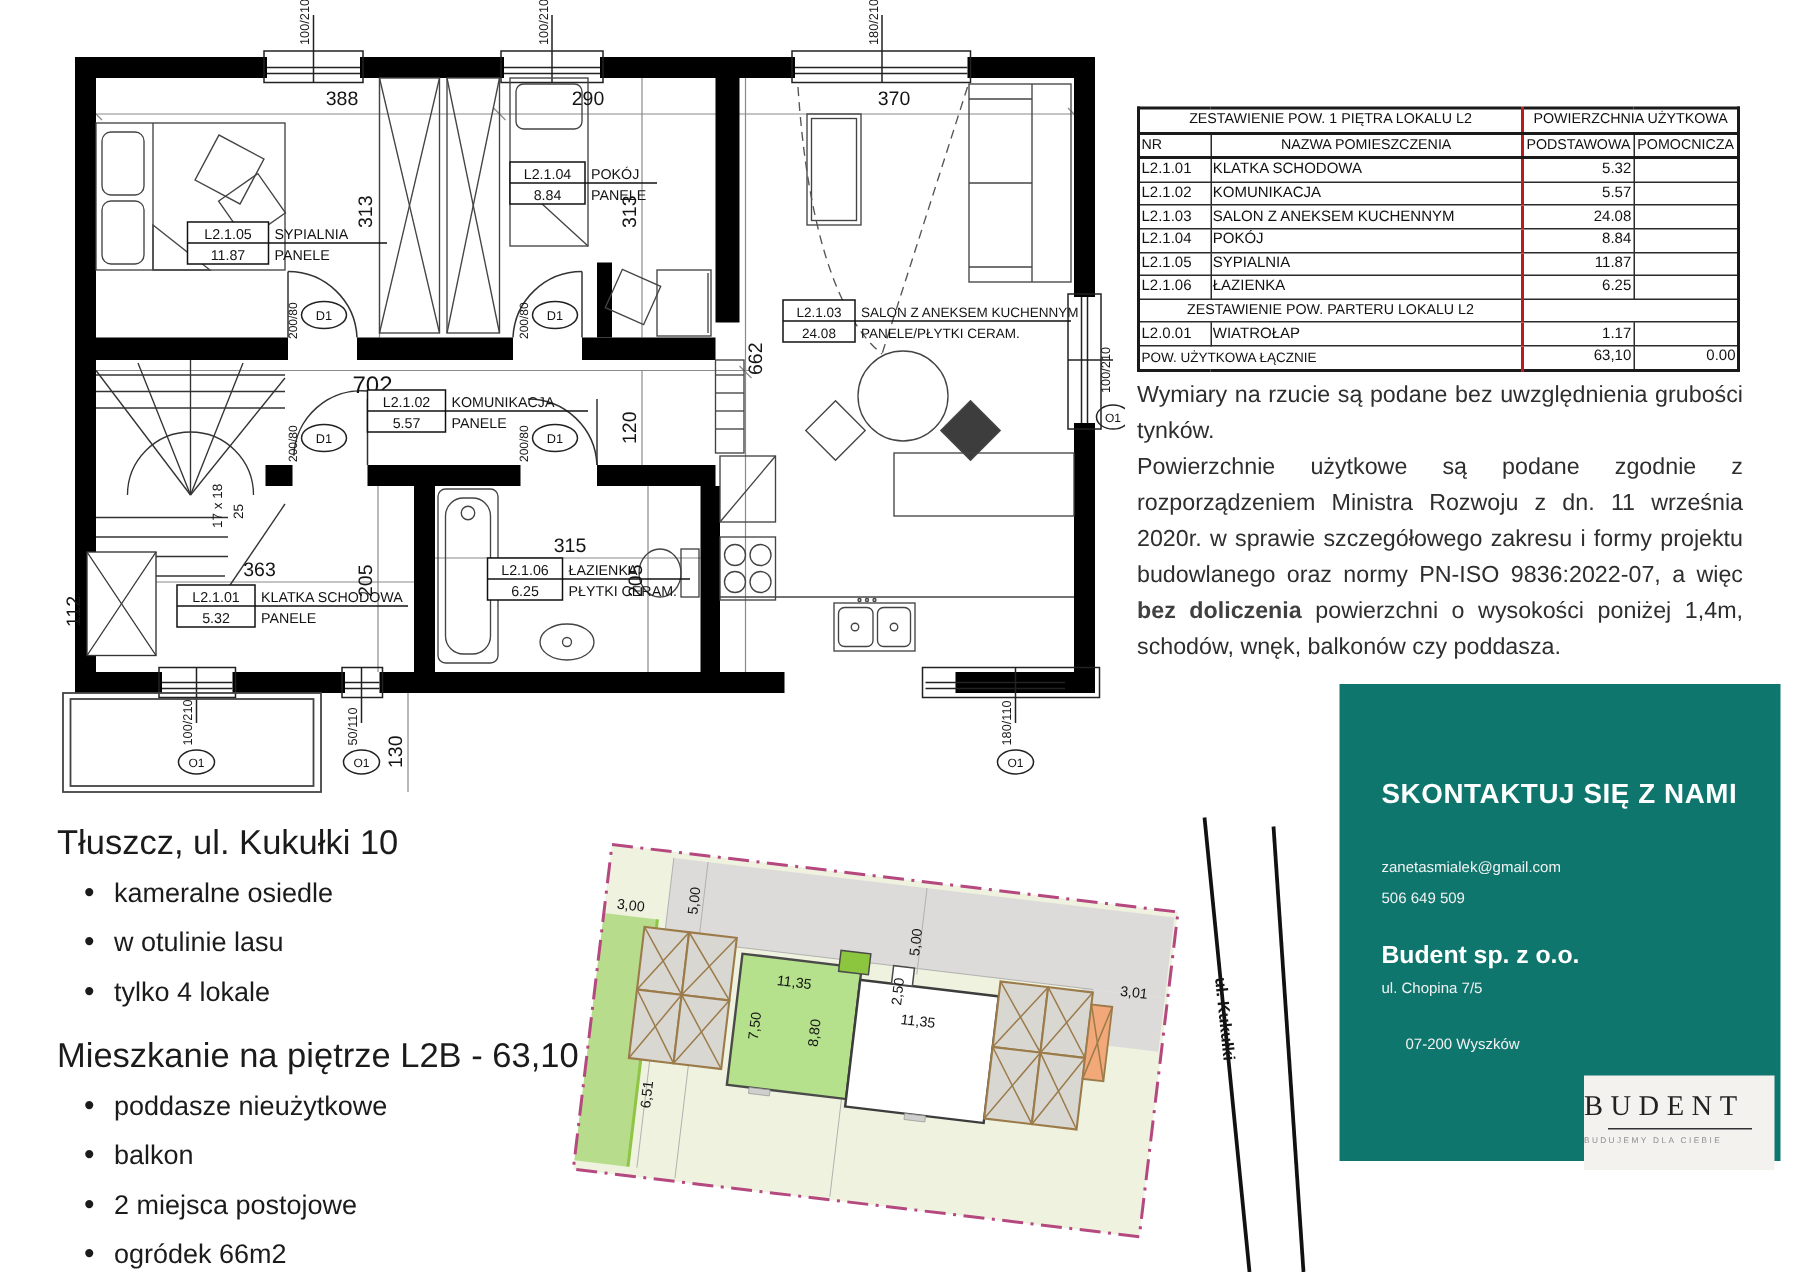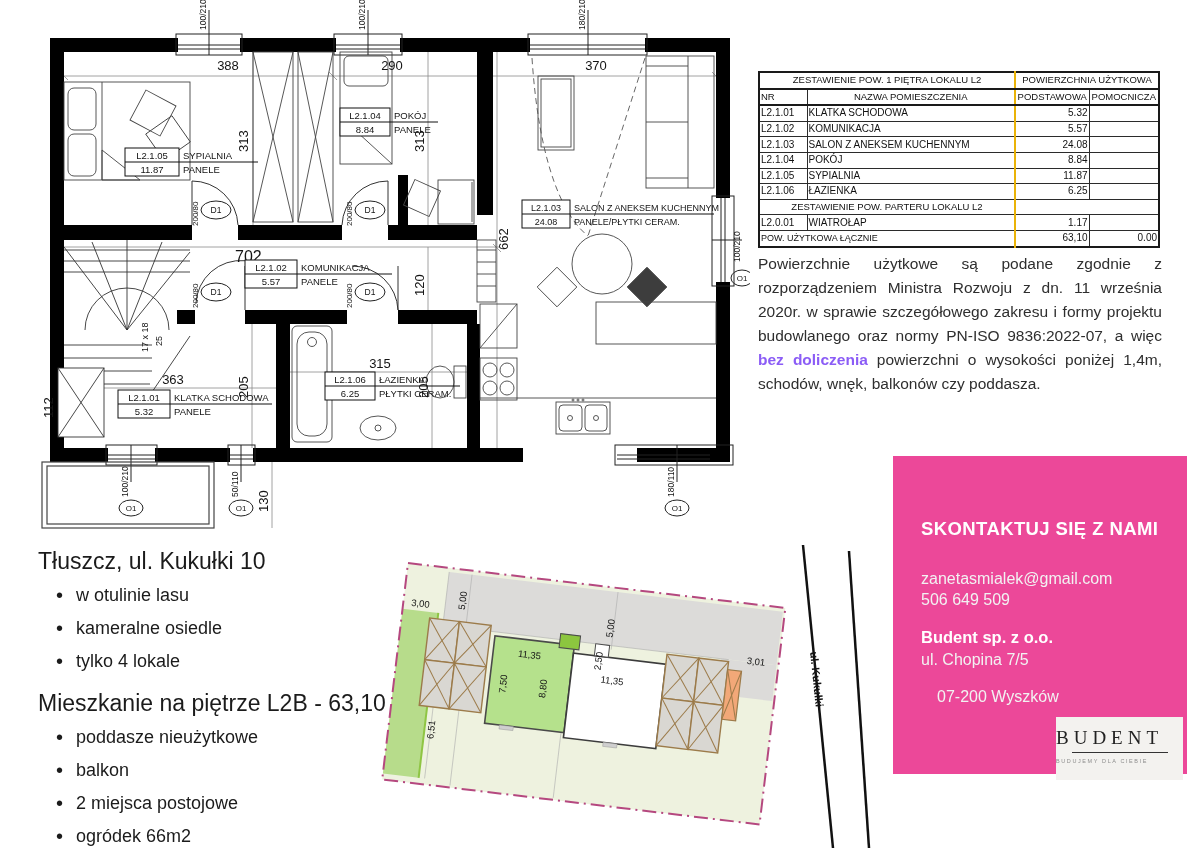--- a/index.html
+++ b/index.html
@@ -8,42 +8,42 @@
   .abs{position:absolute;}
 
   
   table.area{border-collapse:collapse;table-layout:fixed;width:400px;
     font-size:10px;line-height:12px;color:#111;}
   table.area td{border:1px solid #2b2b2b;padding:1px 1px;height:12.6px;
     white-space:nowrap;overflow:hidden;}
   table.area{border:2px solid #1a1a1a;}
   table.area td.hd{text-align:center;font-size:9.5px;}
   table.area td.num{text-align:right;}
-  table.area td.thick-l{border-left:2px solid #eab308;margin-top:36px;}
+  table.area td.thick-l{border-left:2px solid #b91c1c;margin-top:36px;}
   table.area tr.thick-b td{border-bottom:2px solid #1a1a1a;}
 
   
   .notes{width:404px;font-size:15.5px;line-height:24px;color:#2e2e2e;
     text-align:justify;}
   .notes p{margin:0;}
-  .notes b{color:#8b5cf6;}
+  .notes b{color:#404040;}
 
   
   .listing{font-size:19px;color:#1b1b1b;}
   .listing h3{font-size:23px;font-weight:400;margin:0 0 4px 0;}
   .listing ul{list-style:none;margin:2px 0 12px 0;padding:0 0 0 18px;}
   .listing li{font-size:18px;line-height:33px;position:relative;padding-left:20px;}
   .listing li::before{content:"•";position:absolute;left:0;top:0;font-size:20px;}
 
   
-  .card{background:#ec4899;color:#fff;width:294px;height:318px;
+  .card{background:#0f766e;color:#fff;width:294px;height:318px;
     box-sizing:border-box;padding:62px 24px 0 28px;}
   .card .title{font-size:18.5px;font-weight:700;letter-spacing:.4px;margin:0 0 28px 0;}
   .card .lbl{font-size:16.5px;font-weight:700;margin:18px 0 2px 0;}
-  .card .val{font-size:16px;font-weight:400;color:#f2f2f2;line-height:21px;}
+  .card .val{font-size:10px;font-weight:400;color:#f2f2f2;line-height:21px;}
   .logo{position:absolute;left:163px;top:261px;width:127px;height:63px;
     background:#f3f2ef;color:#222;text-align:left;box-sizing:border-box;padding-top:10px;}
   .logo .word{font-family:"Liberation Serif",serif;font-size:19px;letter-spacing:5px;}
   .logo .rule{width:96px;height:1px;background:#333;margin:3px auto 5px auto;}
   .logo .tag{font-size:5.5px;letter-spacing:1.6px;color:#8d8d8d;}
 
   
   svg text{font-family:"Liberation Sans",sans-serif;fill:#141414;}
   .dim{font-size:13px;}
   .dimbig{font-size:16px;}
@@ -415,28 +415,29 @@
     <tr>
       <td colspan="2" style="font-size:9px">POW. UŻYTKOWA ŁĄCZNIE</td>
       <td class="num thick-l">63,10</td>
       <td class="num">0.00</td>
     </tr>
   </tbody>
     </table>
 </div>
 
 <div class="abs notes" style="left:758px;top:252px">
+  <p>Wymiary na rzucie są podane bez uwzględnienia grubości tynków.</p>
   <p><span>Powierzchnie użytkowe są podane zgodnie z rozporządzeniem Ministra Rozwoju z dn. 11 września 2020r. w sprawie szczegółowego zakresu i formy projektu budowlanego oraz normy PN-ISO 9836:2022-07, a więc </span><b>bez doliczenia</b><span> powierzchni o wysokości poniżej 1,4m, schodów, wnęk, balkonów czy poddasza.</span></p>
 </div>
 
 <div class="abs listing" style="left:38px;top:548px;width:400px">
   <h3>Tłuszcz, ul. Kukułki 10</h3>
   <ul>
+    <li>kameralne osiedle</li>
     <li>w otulinie lasu</li>
-    <li>kameralne osiedle</li>
     <li>tylko 4 lokale</li>
   </ul>
   <h3>Mieszkanie na piętrze L2B - 63,10 m2</h3>
   <ul>
     <li>poddasze nieużytkowe</li>
     <li>balkon</li>
     <li>2 miejsca postojowe</li>
     <li>ogródek 66m2</li>
     <li>prywatne wejście</li>
 

